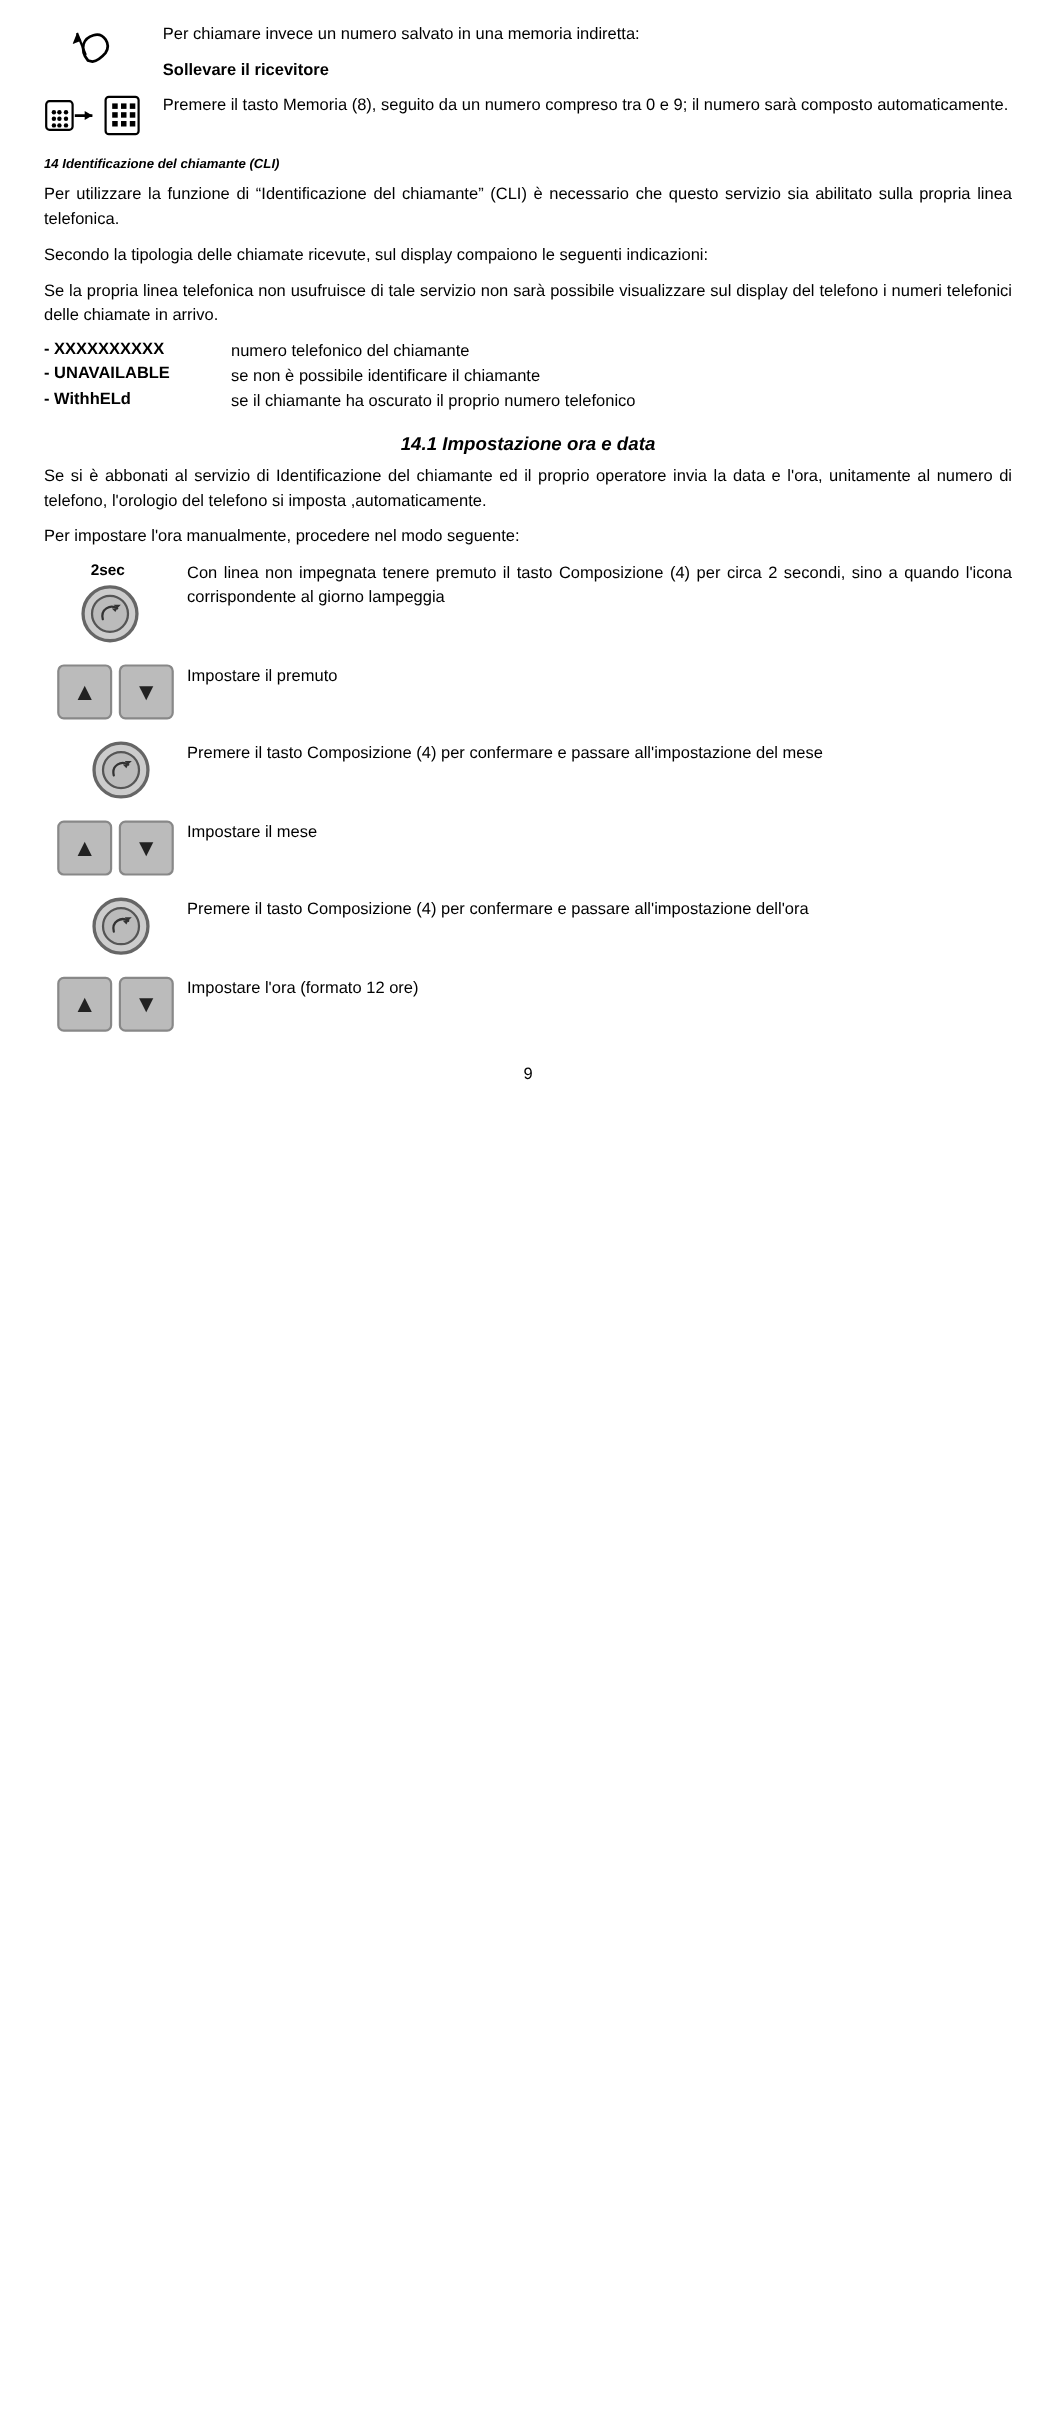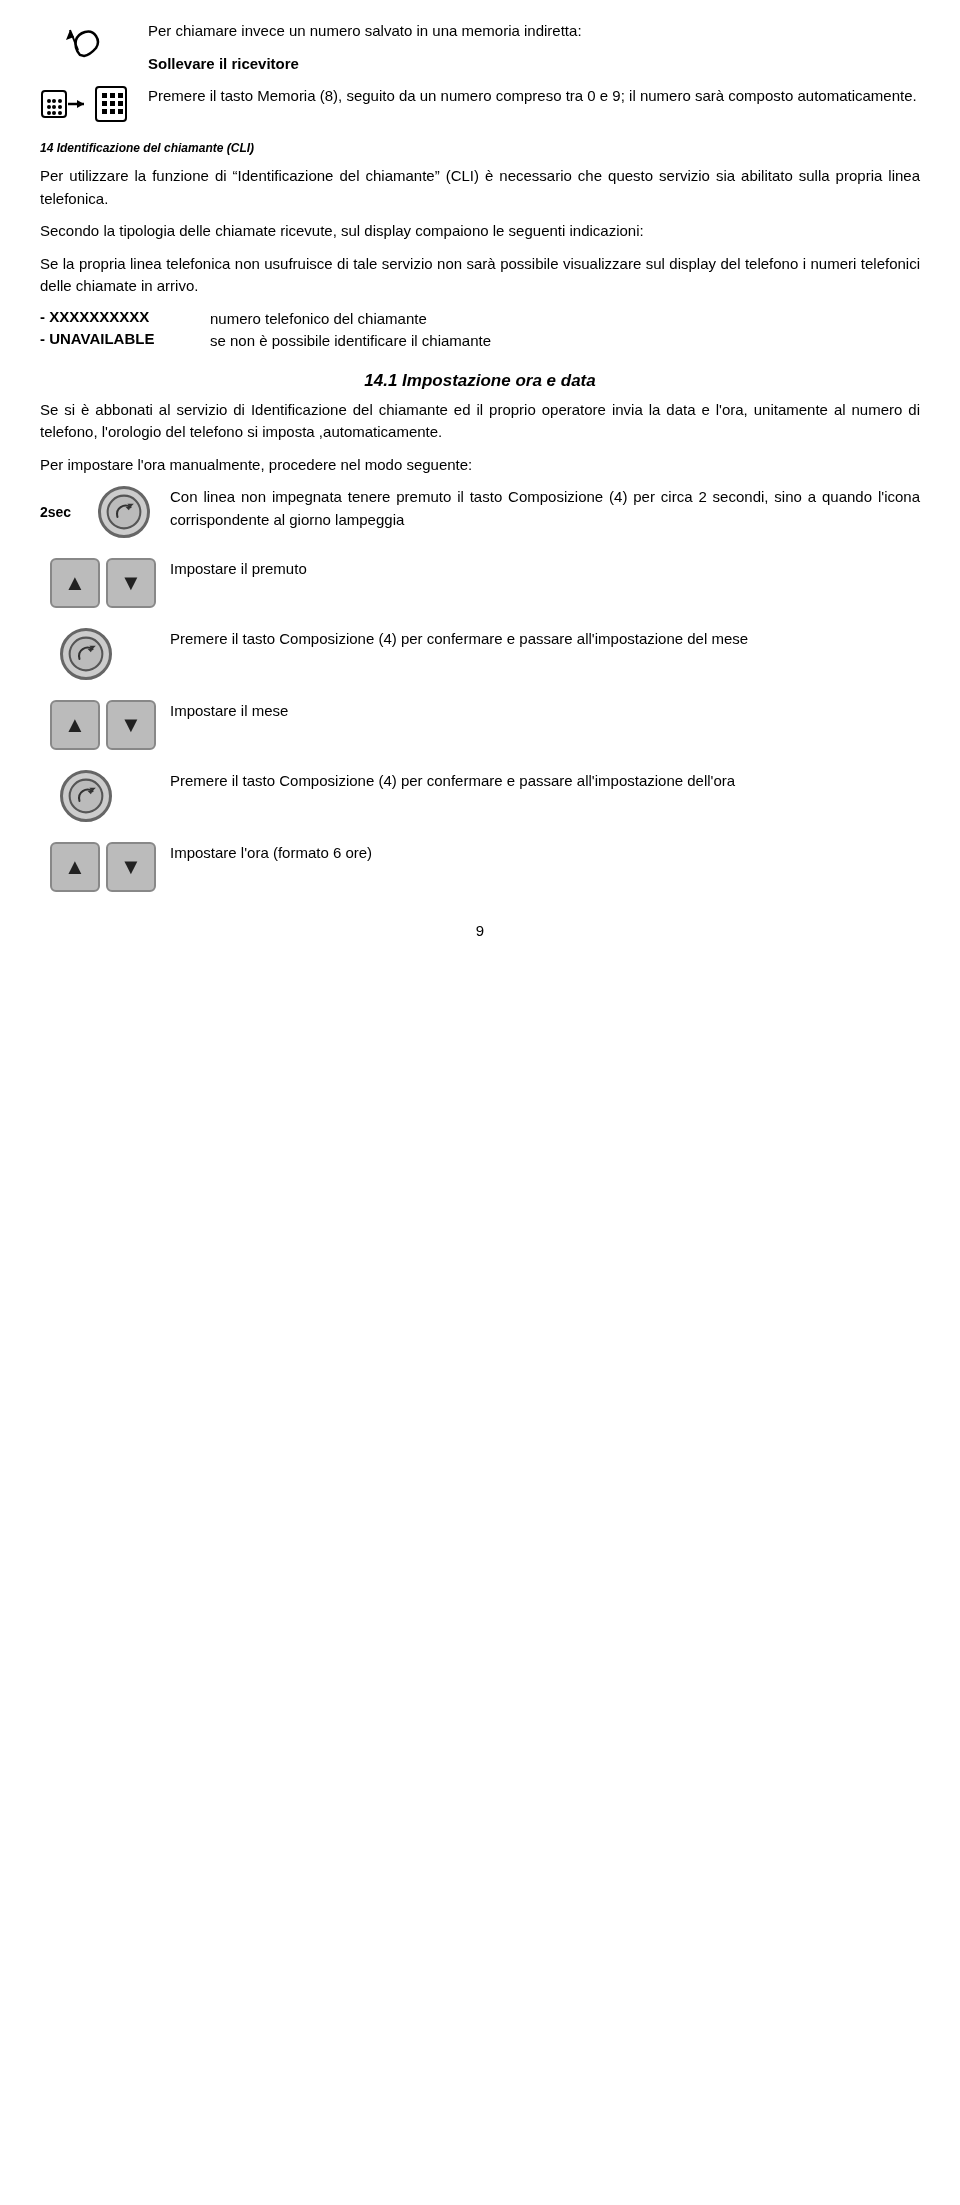--- a/index.html
+++ b/index.html
@@ -78,22 +78,23 @@
     .instruction-row {
       display: flex;
       align-items: flex-start;
       margin-bottom: 20px;
     }
     .instruction-icon {
       min-width: 120px;
       display: flex;
       align-items: center;
       justify-content: flex-start;
-      gap: 23px;
+      gap: 6px;
       flex-shrink: 0;
+      flex-direction: column;
     }
     .instruction-desc {
       flex: 1;
       text-align: justify;
       line-height: 1.5;
       padding-left: 10px;
     }
     .btn-triangle-up {
       width: 50px;
       height: 50px;
@@ -217,20 +218,24 @@
 
   <div class="display-list">
     <div class="display-list-row">
       <div class="display-list-label">- XXXXXXXXXX</div>
       <div class="display-list-desc">numero telefonico del chiamante</div>
     </div>
     <div class="display-list-row">
       <div class="display-list-label">- UNAVAILABLE</div>
       <div class="display-list-desc">se non è possibile identificare il chiamante</div>
     </div>
+    <div class="display-list-row">
+      <div class="display-list-label">- WithhELd</div>
+      <div class="display-list-desc">se il chiamante ha oscurato il proprio numero telefonico</div>
+    </div>
   </div>
 </div>
 
 <div>
   <div class="subsection-title">14.1 Impostazione ora e data</div>
   <p class="body-text">Se si è abbonati al servizio di Identificazione del chiamante ed il proprio operatore invia la data e l'ora, unitamente al numero di telefono, l'orologio del telefono si imposta ,automaticamente.</p>
   <p class="body-text">Per impostare l'ora manualmente, procedere nel modo seguente:</p>
 
   <div class="instruction-row">
     <div class="instruction-icon">
@@ -297,18 +302,18 @@
     <div class="instruction-desc">Premere il tasto Composizione (4) per confermare e passare all'impostazione dell'ora</div>
   </div>
 
   <div class="instruction-row">
     <div class="instruction-icon">
       <div style="display:flex; gap:6px; padding-left:10px;">
         <div class="btn-triangle-up">▲</div>
         <div class="btn-triangle-down">▼</div>
       </div>
     </div>
-    <div class="instruction-desc">Impostare l'ora (formato 6 ore)</div>
+    <div class="instruction-desc">Impostare l'ora (formato 12 ore)</div>
   </div>
 
 </div>
 
 <div class="page-number">9</div>
 
 </body></html>

